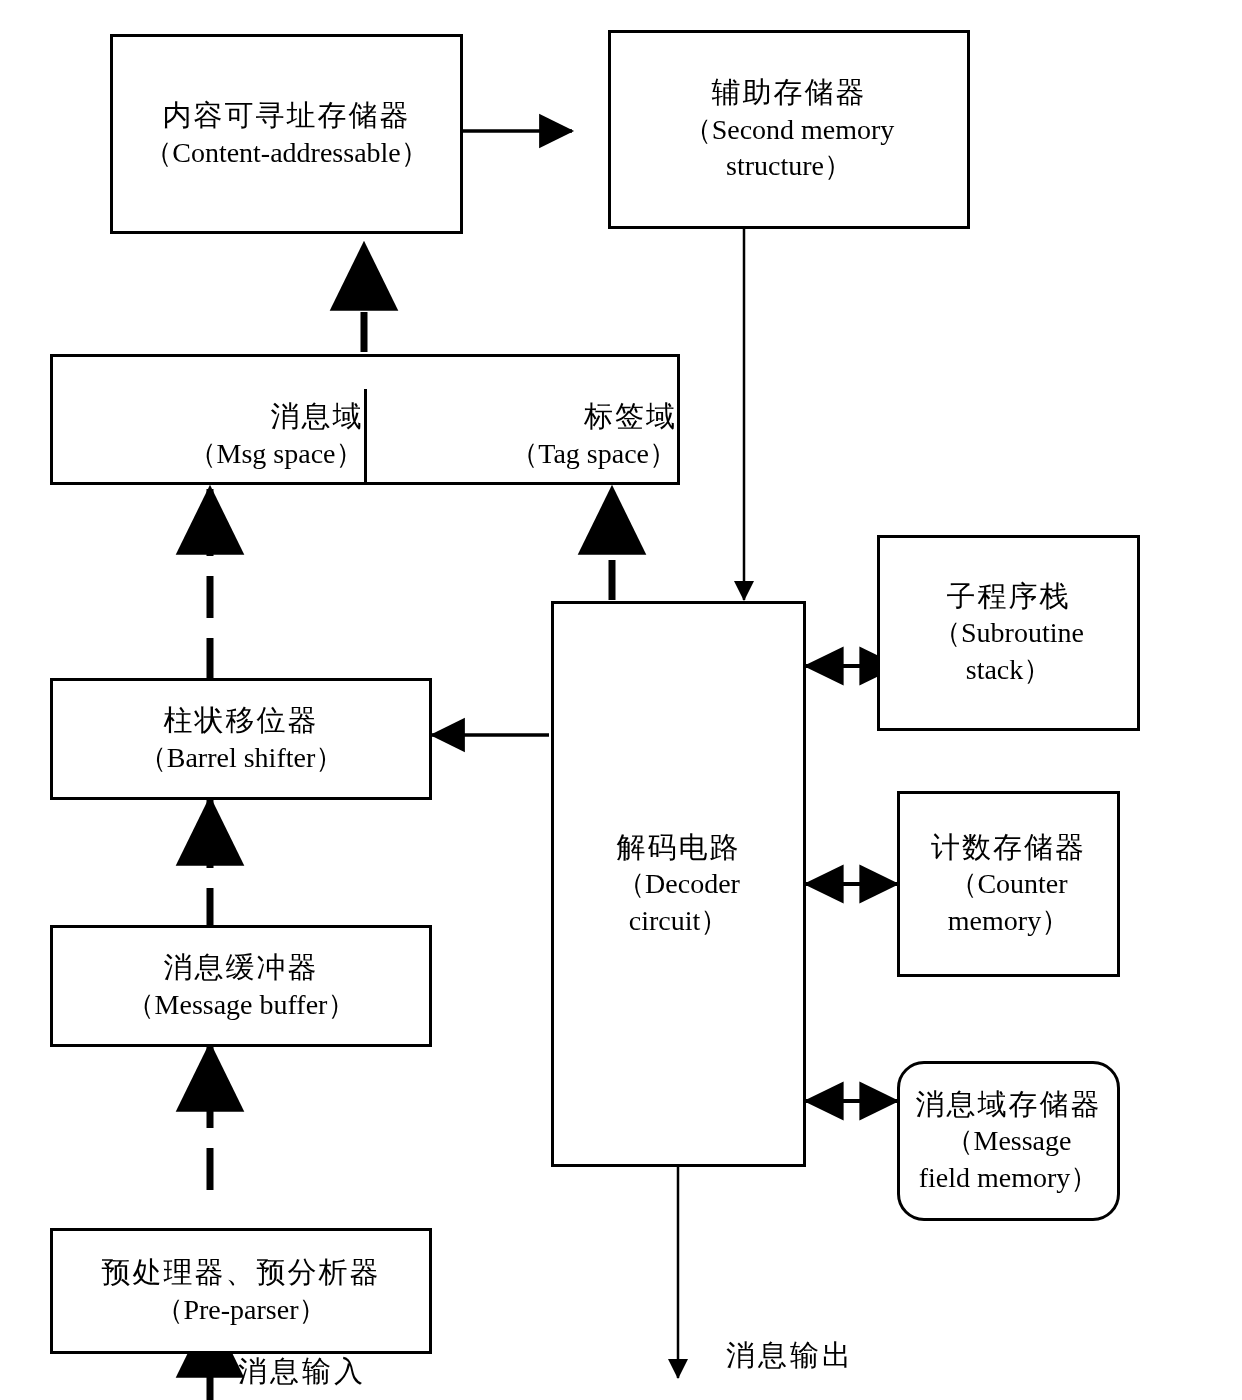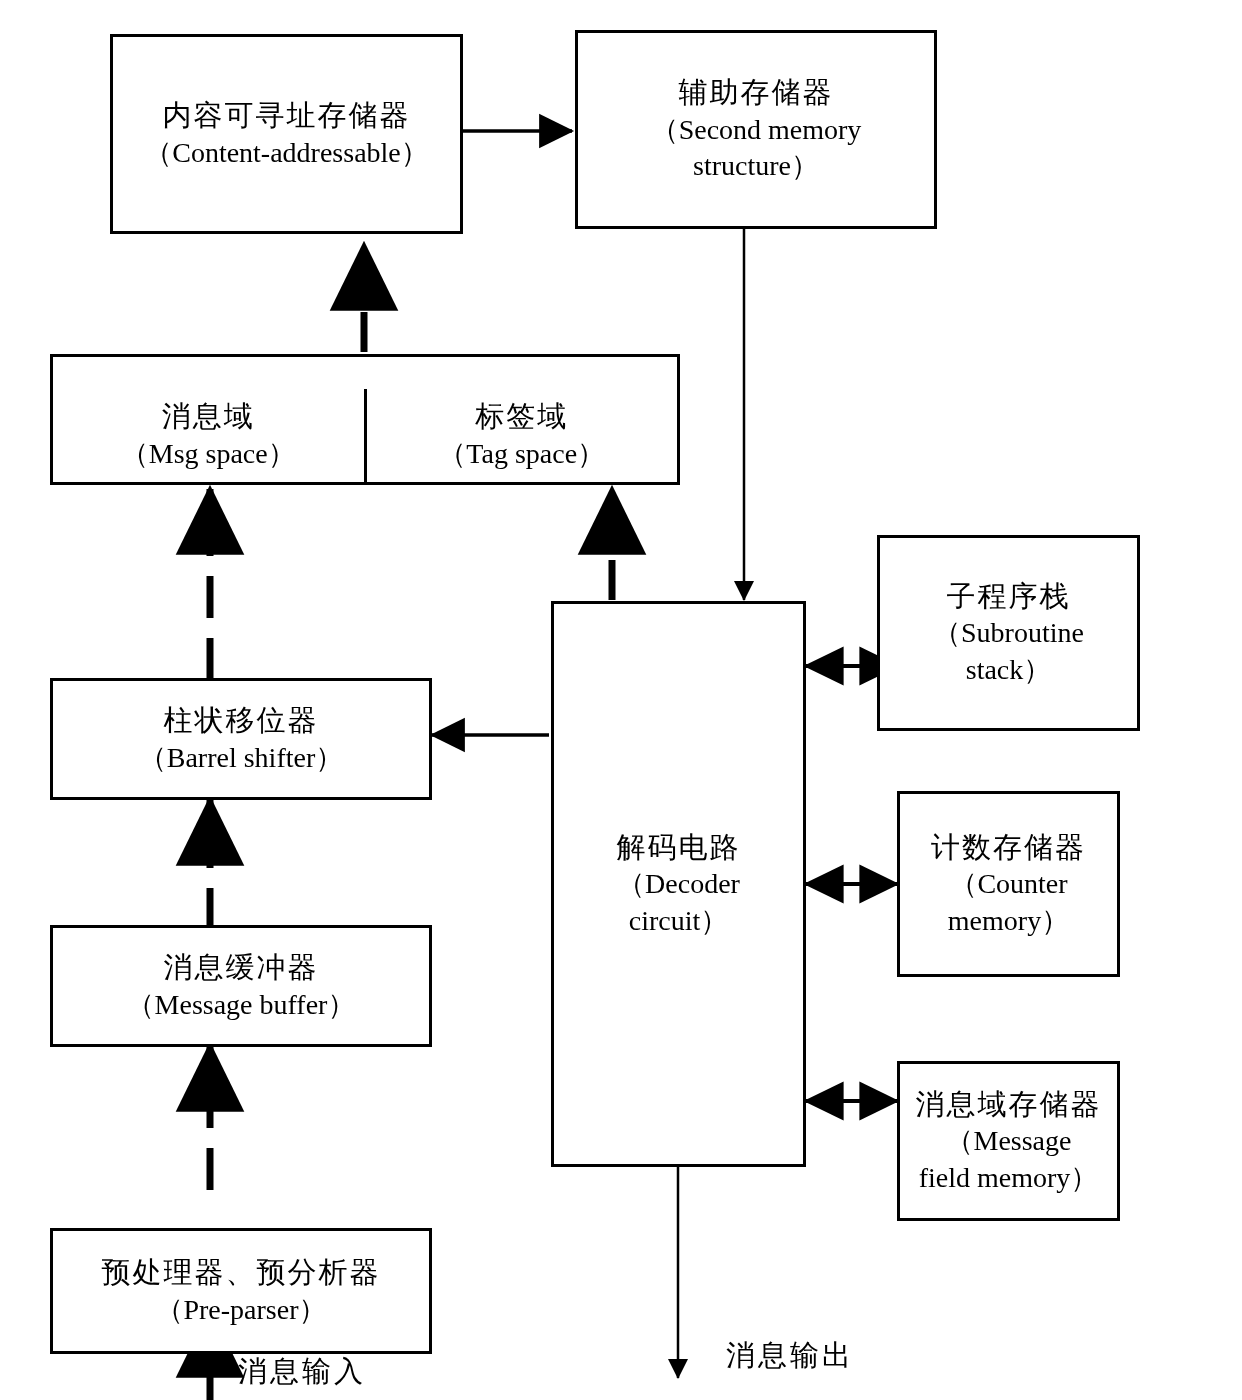--- a/index.html
+++ b/index.html
@@ -28,21 +28,21 @@
     display:block;
     line-height:1.30;
     white-space:nowrap;
   }
   .cn{ font-size:29px; letter-spacing:2px; }
   .en{ font-size:28px; }
   .split{ flex-direction:row; align-items:stretch; justify-content:flex-start; padding:0; }
   .half{
     flex:1 1 50%;
     display:flex;flex-direction:column;
-    align-items:center;justify-content:center;margin-top:32px;
+    align-items:flex-end;justify-content:center;margin-top:32px;
   }
   .half.left{ border-right:3px solid #000; }
   .freelabel{
     position:absolute;
     color:#000;
     font-size:29px;
     letter-spacing:3px;
     white-space:nowrap;
     z-index:3;
   }
@@ -119,21 +119,21 @@
     <g>
       <line x1="678" y1="1166" x2="678" y2="1378" stroke="#000" stroke-width="2.5" marker-end="url(#ahb)"></line>
     </g>
   </svg>
 
   <div class="box" style="left:110px;top:34px;width:353px;height:200px;">
     <span class="ln cn">内容可寻址存储器</span>
     <span class="ln en">（Content-addressable）</span>
   </div>
 
-  <div class="box" style="left:575px;top:30px;width:362px;height:199px;">
+  <div class="box" style="left:608px;top:30px;width:362px;height:199px;">
     <span class="ln cn">辅助存储器</span>
     <span class="ln en">（Second memory</span>
     <span class="ln en">structure）</span>
   </div>
 
   <div class="box split" style="left:50px;top:354px;width:630px;height:131px;">
     <div class="half left">
       <span class="ln cn">消息域</span>
       <span class="ln en">（Msg space）</span>
     </div>
@@ -154,21 +154,21 @@
     <span class="ln en">（Subroutine</span>
     <span class="ln en">stack）</span>
   </div>
 
   <div class="box" style="left:897px;top:791px;width:223px;height:186px;">
     <span class="ln cn">计数存储器</span>
     <span class="ln en">（Counter</span>
     <span class="ln en">memory）</span>
   </div>
 
-  <div class="box" style="left:897px;top:1061px;width:223px;height:160px;">
+  <div class="box" style="left:897px;top:1061px;width:223px;height:160px;border-radius:27px;">
     <span class="ln cn">消息域存储器</span>
     <span class="ln en">（Message</span>
     <span class="ln en">field memory）</span>
   </div>
 
   <div class="box" style="left:50px;top:925px;width:382px;height:122px;">
     <span class="ln cn">消息缓冲器</span>
     <span class="ln en">（Message buffer）</span>
   </div>
 

